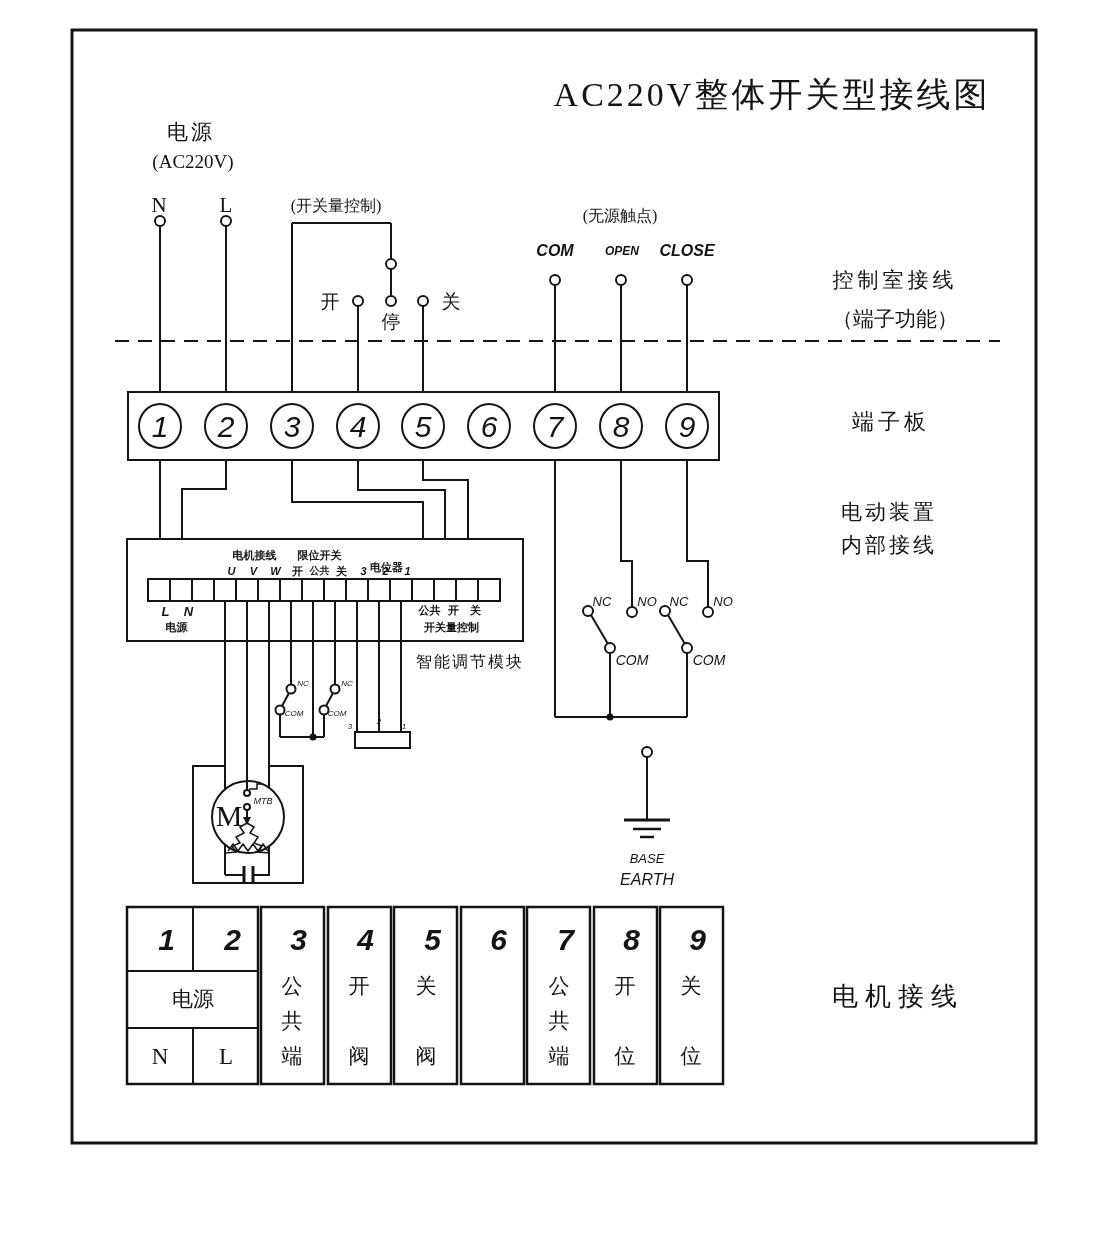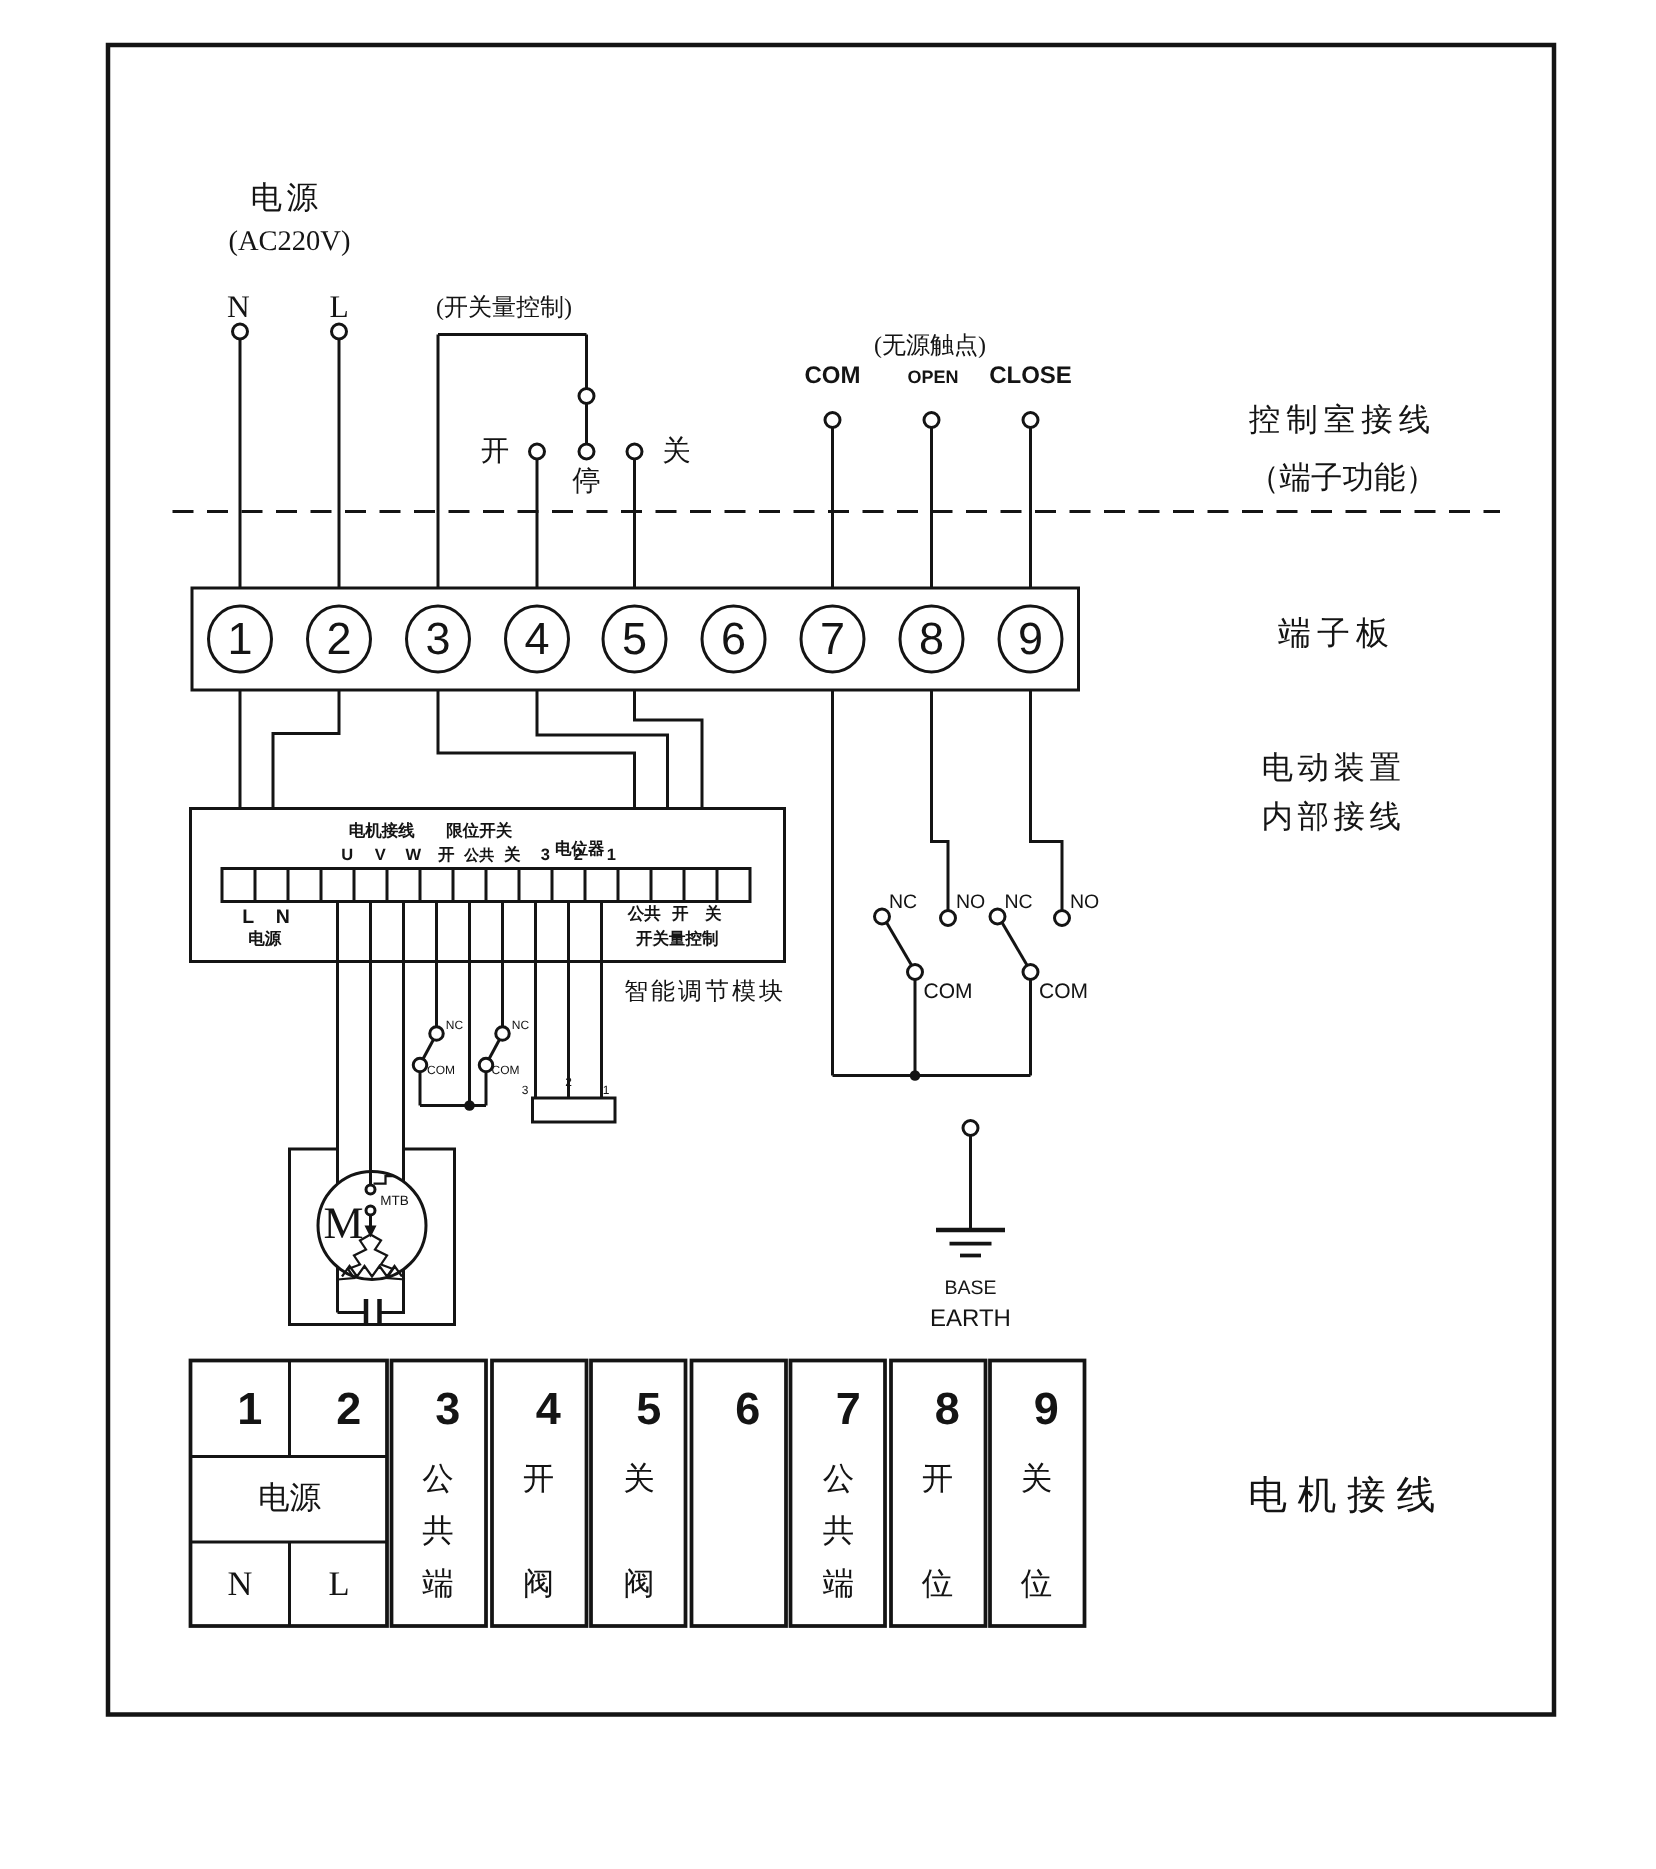--- a/index.html
+++ b/index.html
@@ -1,21 +1,21 @@
 <!DOCTYPE html>
 <html><head>
 <meta charset="utf-8">
 <style>
   html,body{margin:0;padding:0;background:#fff;}
   #canvas{position:relative;width:1104px;height:1246px;background:#fff;overflow:hidden;
           font-family:"Liberation Serif","DejaVu Serif",serif;color:#111;}
   svg{position:absolute;left:0;top:0;}
   .lbl{position:absolute;transform:translate(-50%,-50%);white-space:nowrap;line-height:1;color:#141414;}
   .cjk{font-family:"Liberation Serif","DejaVu Serif",serif;}
-  .sans{font-family:"Liberation Sans","DejaVu Sans",sans-serif;}
+  .sans{font-family:"Liberation Sans","DejaVu Sans",sans-serif;font-style:italic;}
   .bold{font-weight:bold;padding-left:13px;}
   .sb{font-weight:600;}
 </style>
 </head>
 <body>
 
 <div id="canvas">
 
   <svg width="1104" height="1246" viewBox="0 0 1104 1246">
     <g fill="none" stroke="#141414" stroke-width="2">
@@ -172,32 +172,33 @@
         <rect x="328" y="907" width="63" height="177" fill="#fff"></rect>
         <rect x="394" y="907" width="63" height="177" fill="#fff"></rect>
         <rect x="461" y="907" width="63" height="177" fill="#fff"></rect>
         <rect x="527" y="907" width="63" height="177" fill="#fff"></rect>
         <rect x="594" y="907" width="63" height="177" fill="#fff"></rect>
         <rect x="660" y="907" width="63" height="177" fill="#fff"></rect>
       </g>
     </g>
   </svg>
 
+  <div class="lbl cjk" style="left:772px;top:95px;font-size:34px;letter-spacing:3px">AC220V整体开关型接线图</div>
 
   <div class="lbl cjk" style="left:191px;top:132px;font-size:21px;letter-spacing:3px">电源</div>
   <div class="lbl cjk" style="left:193px;top:161px;font-size:19px">(AC220V)</div>
   <div class="lbl cjk" style="left:159px;top:205px;font-size:21px">N</div>
   <div class="lbl cjk" style="left:226px;top:205px;font-size:21px">L</div>
 
   <div class="lbl cjk" style="left:336px;top:206px;font-size:16px">(开关量控制)</div>
   <div class="lbl cjk" style="left:330px;top:301px;font-size:19px">开</div>
   <div class="lbl cjk" style="left:391px;top:321px;font-size:19px">停</div>
   <div class="lbl cjk" style="left:451px;top:301px;font-size:19px">关</div>
 
-  <div class="lbl cjk" style="left:620px;top:231px;font-size:16px">(无源触点)</div>
+  <div class="lbl cjk" style="left:620px;top:216px;font-size:16px">(无源触点)</div>
   <div class="lbl sans sb" style="left:555px;top:251px;font-size:16px">COM</div>
   <div class="lbl sans sb" style="left:622px;top:251px;font-size:12px">OPEN</div>
   <div class="lbl sans sb" style="left:687px;top:251px;font-size:16px">CLOSE</div>
 
   <div class="lbl cjk" style="left:895px;top:280px;font-size:21px;letter-spacing:4px">控制室接线</div>
   <div class="lbl cjk" style="left:895px;top:319px;font-size:21px">（端子功能）</div>
   <div class="lbl cjk" style="left:891px;top:422px;font-size:22px;letter-spacing:4px">端子板</div>
   <div class="lbl cjk" style="left:889px;top:512px;font-size:21px;letter-spacing:3px">电动装置</div>
   <div class="lbl cjk" style="left:889px;top:545px;font-size:21px;letter-spacing:3px">内部接线</div>
 

